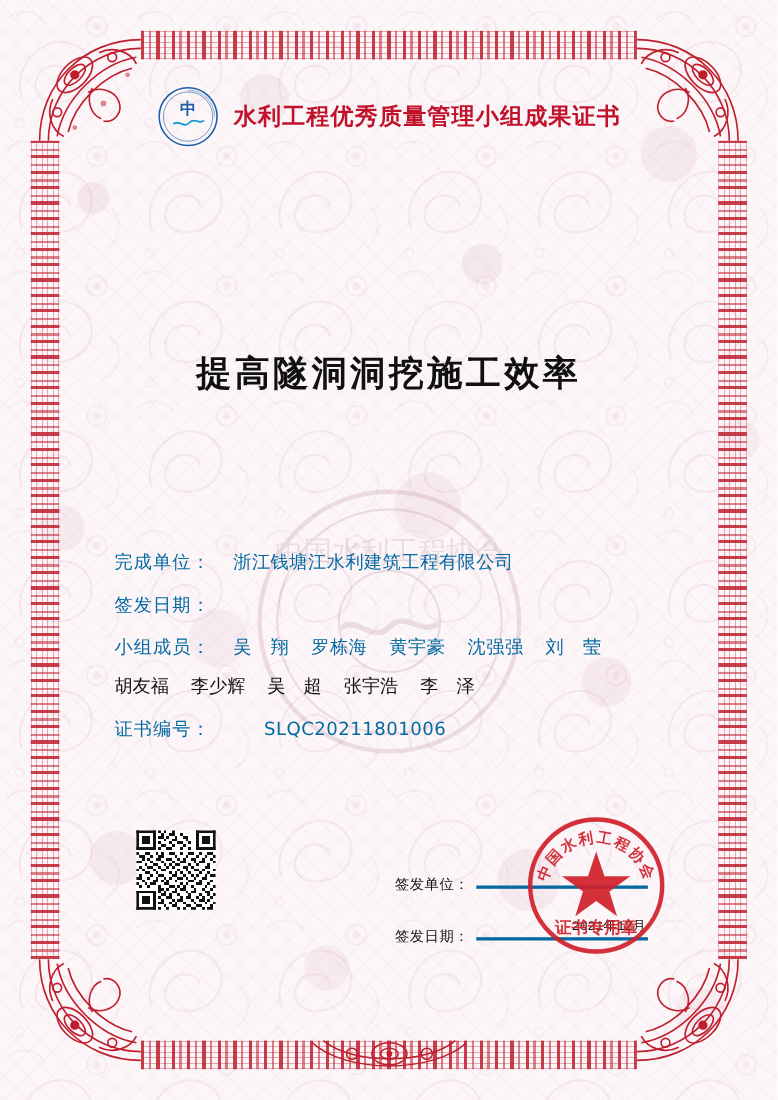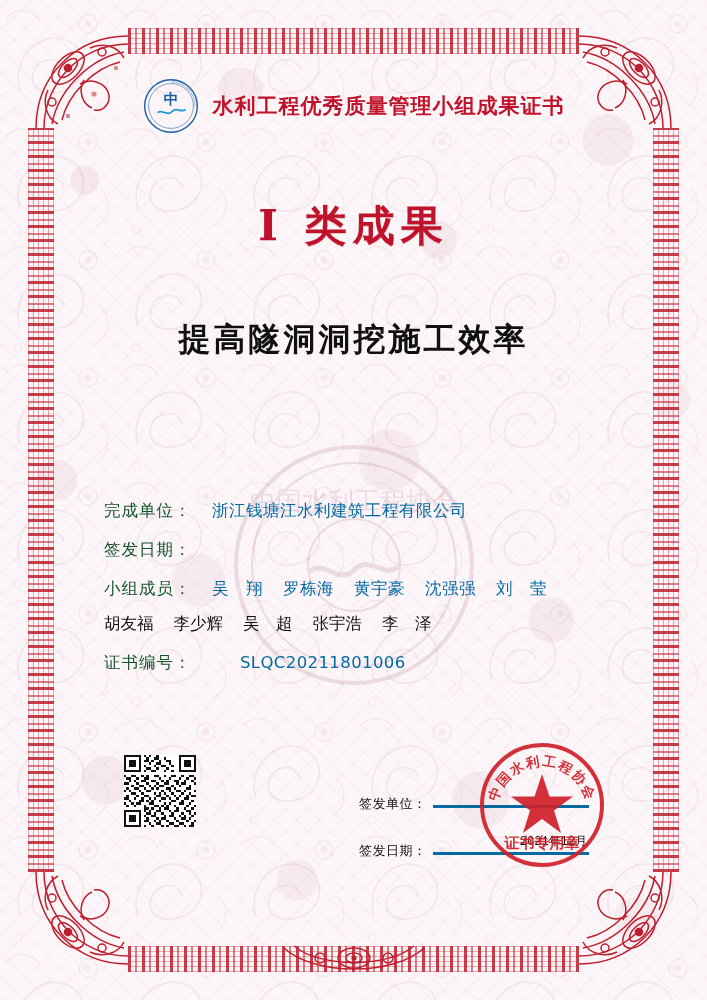--- a/index.html
+++ b/index.html
@@ -184,21 +184,21 @@
   }
   .info-row {
     display: flex;
     align-items: baseline;
     margin-bottom: 17px;
   }
   .info-label {
     width: 108px;
     flex: 0 0 auto;
     letter-spacing: 1px;
-    color: #14532d;
+    color: #0369a1;
   }
   .info-value {
     font-size: 16.5px;
     color: #0369a1;
     letter-spacing: 0.5px;
   }
   .members-line {
     display: flex;
     gap: 20px;
   }
@@ -387,21 +387,20 @@
     <svg class="logo" viewBox="0 0 100 100">
       <circle cx="50" cy="50" r="47" fill="none" stroke="#1a5fa8" stroke-width="2.5"></circle>
       <circle cx="50" cy="50" r="40" fill="none" stroke="#1a5fa8" stroke-width="1"></circle>
       <path d="M26 62 C 34 54, 44 70, 52 60 C 60 50, 68 64, 76 56" fill="none" stroke="#1a9ad6" stroke-width="3"></path>
       <text x="50" y="46" font-size="26" font-weight="bold" fill="#1a5fa8" text-anchor="middle" font-family="'Liberation Serif', serif">中</text>
       <path d="M50 7 A43 43 0 0 1 93 50" fill="none" stroke="#1a5fa8" stroke-width="0.8"></path>
     </svg>
     <div class="header-title">水利工程优秀质量管理小组成果证书</div>
   </div>
 
-  <div class="grade">I 类成果</div>
 
   <div class="project-title">提高隧洞洞挖施工效率</div>
 
   <svg class="watermark" viewBox="0 0 250 250">
     <circle cx="125" cy="125" r="118" fill="none" stroke="#b87d96" stroke-width="4"></circle>
     <circle cx="125" cy="125" r="102" fill="none" stroke="#b87d96" stroke-width="2"></circle>
     <circle cx="125" cy="125" r="46" fill="none" stroke="#b87d96" stroke-width="2"></circle>
     <path d="M80 132 C 95 118, 110 146, 125 130 C 140 114, 156 140, 170 126" fill="none" stroke="#b87d96" stroke-width="5"></path>
     <text x="125" y="70" font-size="26" fill="#b87d96" text-anchor="middle" font-family="'Liberation Serif', serif">中国水利工程协会</text>
   </svg>

